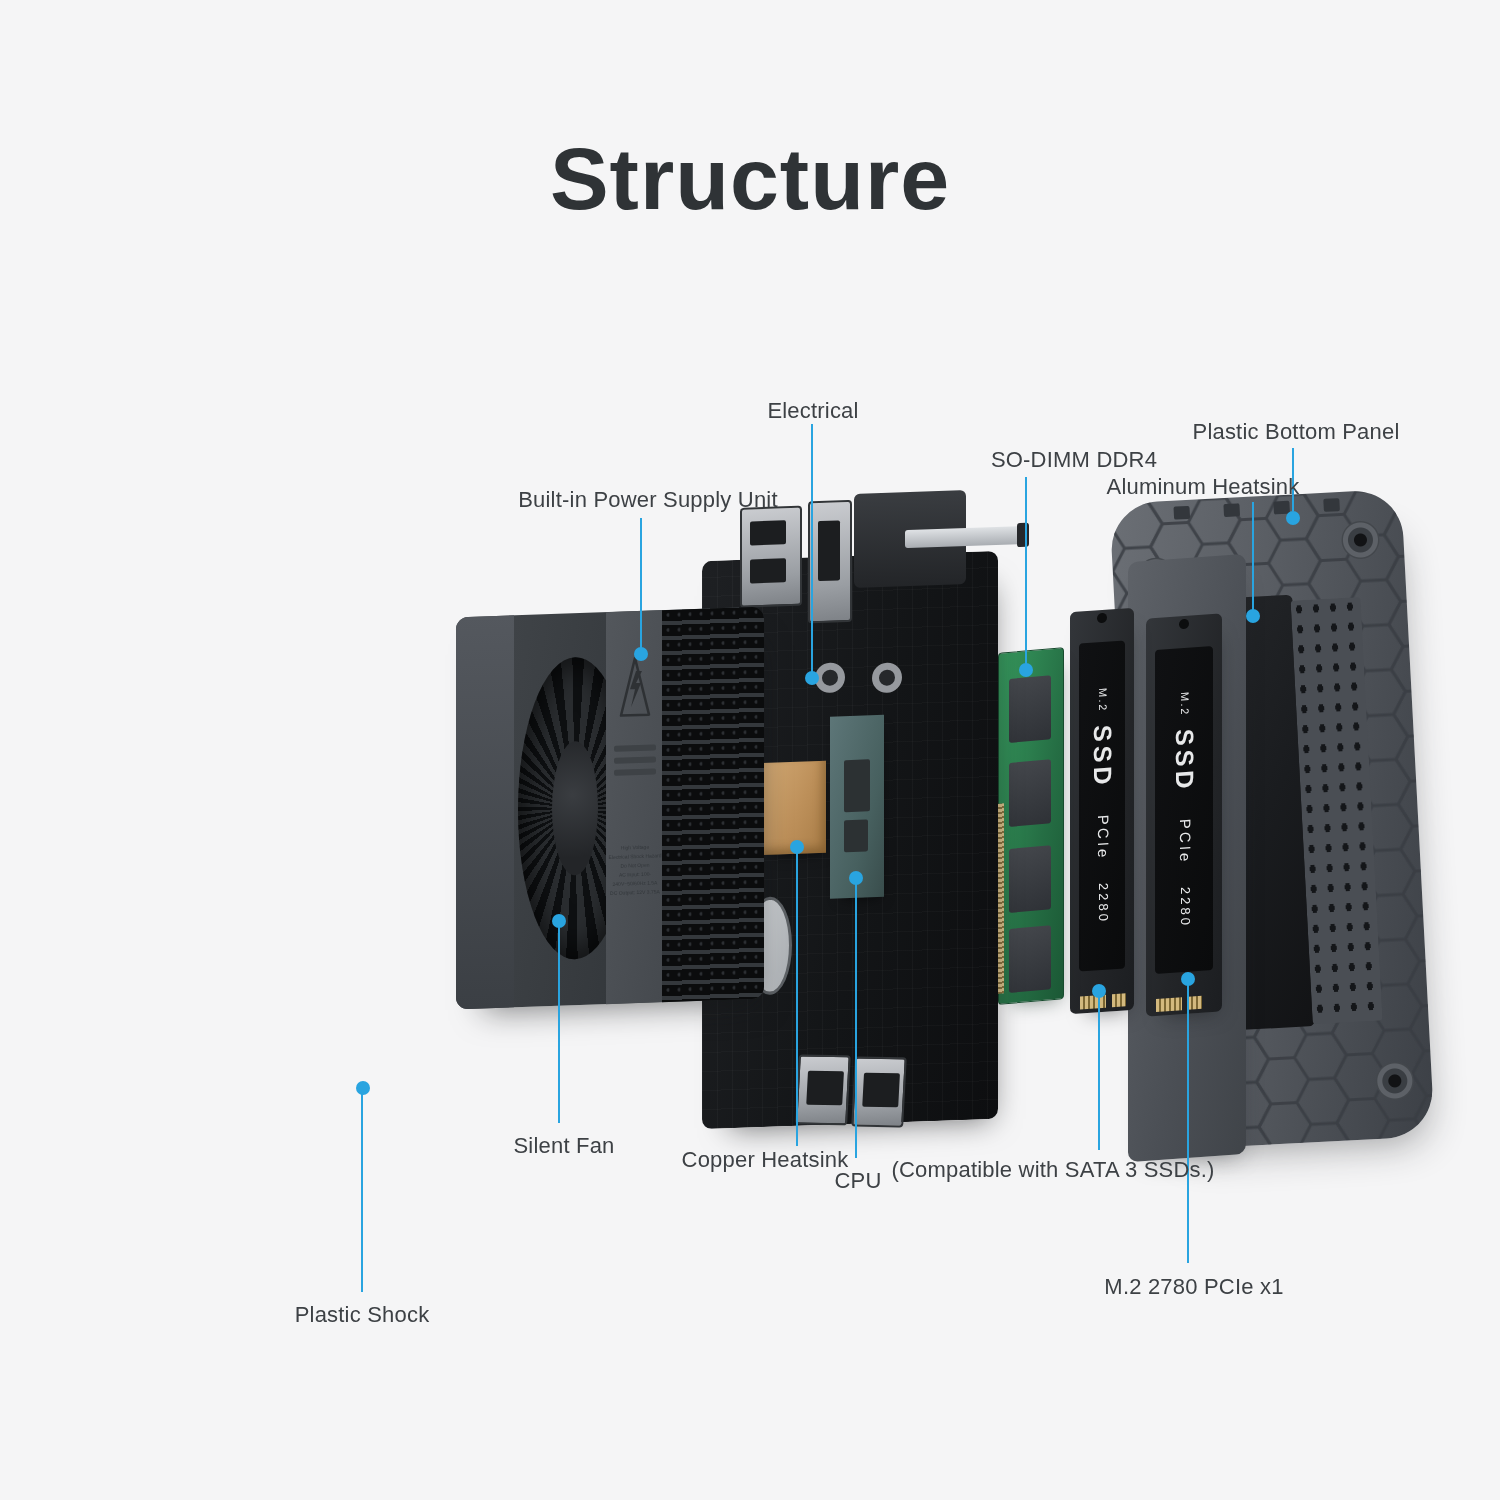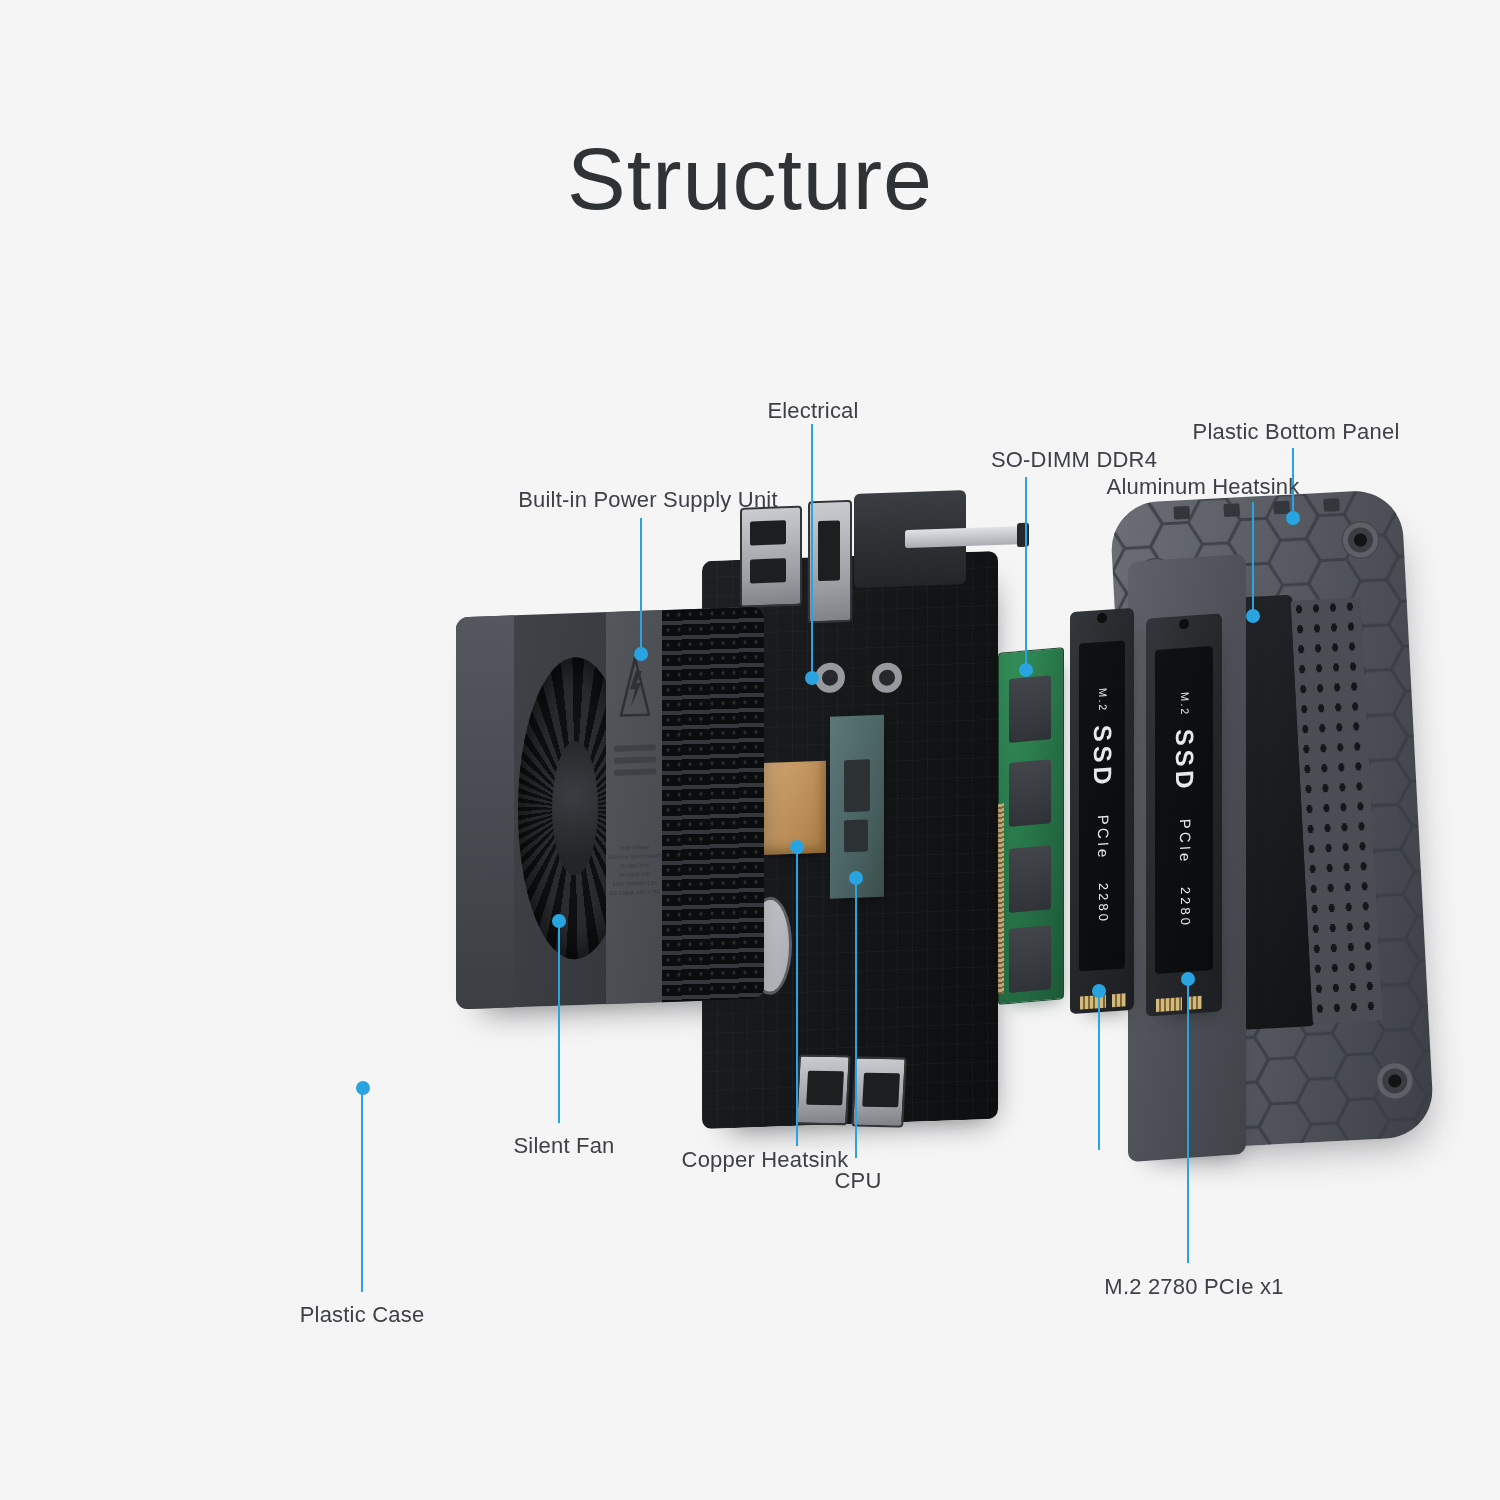--- a/index.html
+++ b/index.html
@@ -6,21 +6,21 @@
   body{
     width:1500px;height:1500px;overflow:hidden;
     background:#f5f5f6;
     font-family:"Liberation Sans", sans-serif;
     position:relative;
   }
   #app{position:absolute;inset:0;}
   
   .page-title{
     position:absolute;top:128px;left:0;width:100%;
-    text-align:center;font-size:88px;font-weight:400;
+    text-align:center;font-size:88px;font-weight:700;
     color:#2f3336;letter-spacing:1px;margin:0;
   }
   #scene{position:absolute;inset:0;}
 
   
   .panel{
     position:absolute;left:1126px;top:496px;width:292px;height:648px;
     border-radius:48px;transform:rotate(-3deg);overflow:hidden;
     background:linear-gradient(100deg,#6b6f75 0%,#5a5e64 40%,#464a50 80%,#3c4046 100%);
     box-shadow:14px 26px 40px -24px rgba(30,33,36,.45);
@@ -335,26 +335,27 @@
 
     <div class="co" style="left:765px;top:1147px">Copper Heatsink</div>
     <div class="lead" style="left:796px;top:851px;height:295px"></div>
     <div class="ldot" style="left:797px;top:847px"></div>
 
     <div class="co" style="left:858px;top:1168px">CPU</div>
     <div class="lead" style="left:855px;top:882px;height:276px"></div>
     <div class="ldot" style="left:856px;top:878px"></div>
 
     <div class="co" style="left:1053px;top:1156px">
+      <div>(Compatible with SATA 3 SSDs.)</div>
     </div>
     <div class="lead" style="left:1098px;top:995px;height:155px"></div>
     <div class="ldot" style="left:1099px;top:991px"></div>
 
     <div class="co" style="left:1194px;top:1274px">M.2 2780 PCIe x1</div>
     <div class="lead" style="left:1187px;top:983px;height:280px"></div>
     <div class="ldot" style="left:1188px;top:979px"></div>
 
-    <div class="co" style="left:362px;top:1302px">Plastic Case</div>
+    <div class="co" style="left:362px;top:1302px">Plastic Shock</div>
     <div class="lead" style="left:361px;top:1092px;height:200px"></div>
     <div class="ldot" style="left:363px;top:1088px"></div>
 
   </div>
 </div>
 
 </body></html>

